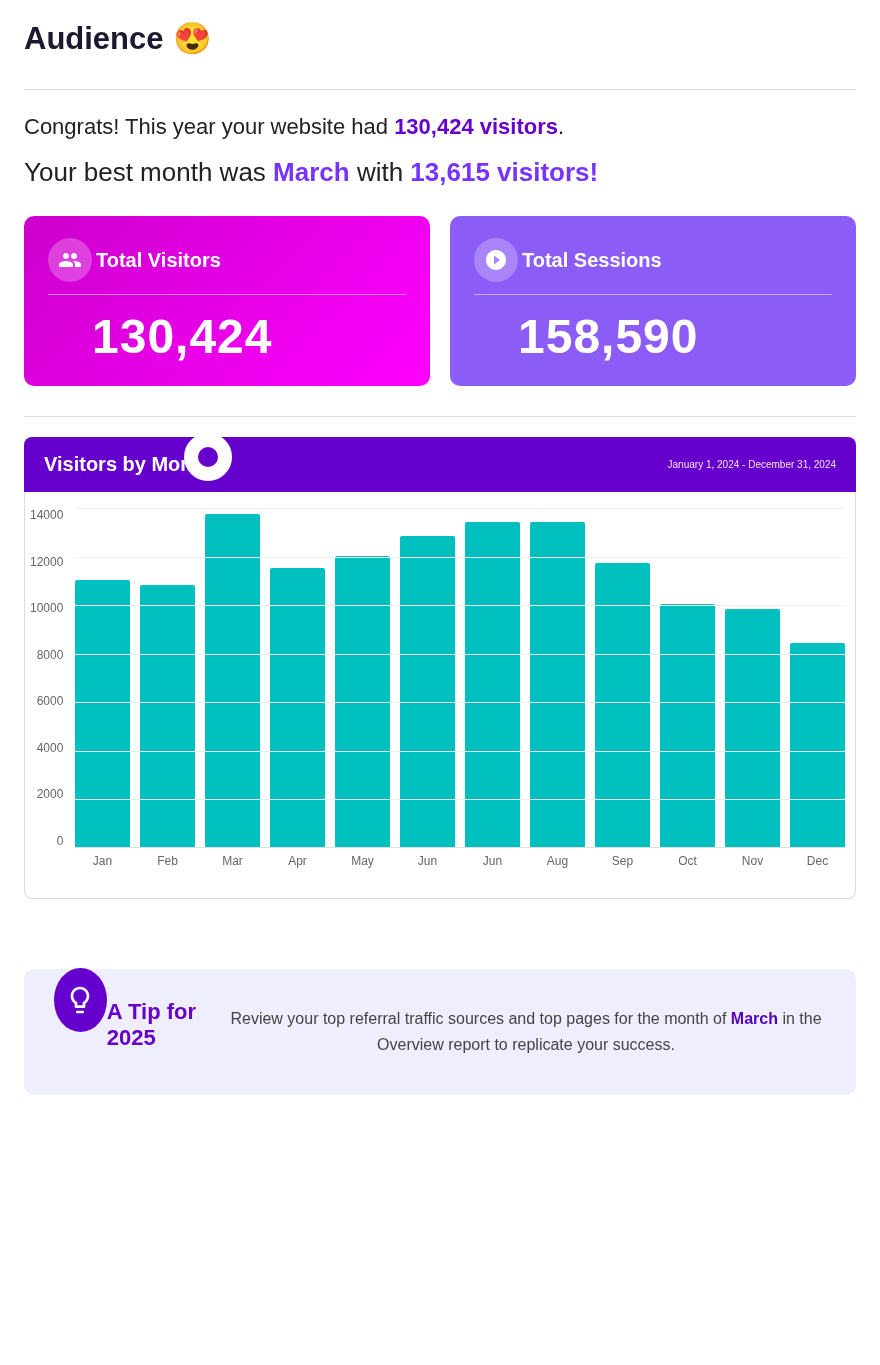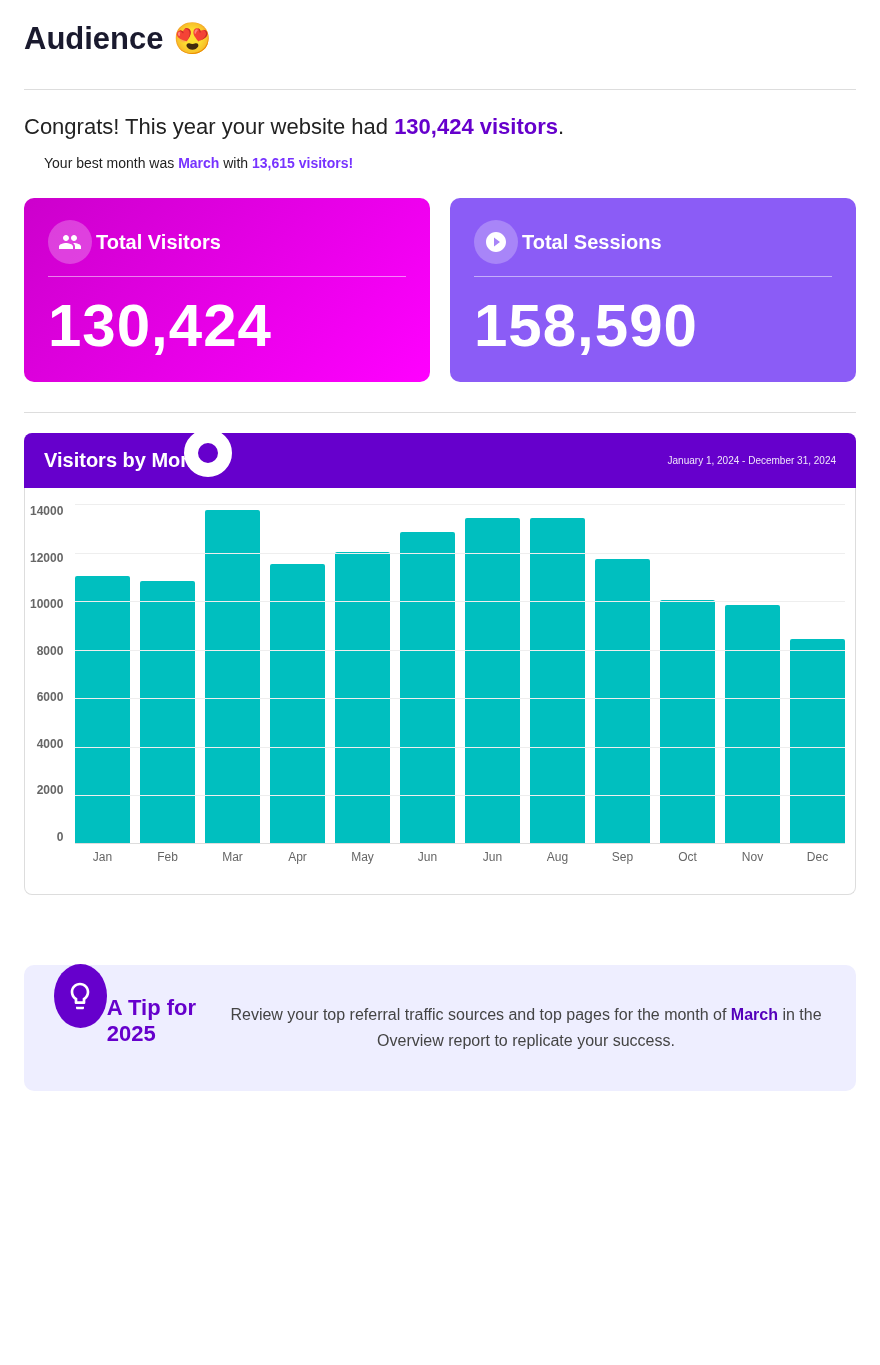--- a/index.html
+++ b/index.html
@@ -38,24 +38,23 @@
       margin-bottom: 10px;
       line-height: 1.5;
     }
 
     .congrats-text .highlight-visitors {
       color: #6600cc;
       font-weight: bold;
     }
 
     .best-month-text {
-      font-size: 14px;
+      font-size: 26px;
       color: #222;
       line-height: 1.5;
-      margin-left: 20px;
     }
 
     .best-month-text .highlight-month {
       color: #7733ff;
       font-weight: bold;
     }
 
     .best-month-text .highlight-visitors2 {
       color: #7733ff;
       font-weight: bold;
@@ -105,23 +104,24 @@
       font-weight: 600;
     }
 
     .stat-divider {
       border: none;
       border-top: 1px solid rgba(255,255,255,0.5);
       margin-bottom: 14px;
     }
 
     .stat-value {
-      font-size: 60px;
+      font-size: 48px;
       font-weight: bold;
       letter-spacing: 1px;
+      margin-left: 44px;
     }
 
     .section-divider {
       border: none;
       border-top: 1px solid #ddd;
       margin: 10px 0 20px 0;
     }
 
     .chart-container {
       border-radius: 8px;
@@ -199,21 +199,20 @@
       bottom: 40px;
       display: flex;
       flex-direction: column;
       justify-content: space-between;
       align-items: flex-end;
     }
 
     .y-label {
       font-size: 12px;
       color: #666;
-      font-weight: bold;
     }
 
     .bars-wrapper {
       display: flex;
       align-items: flex-end;
       height: 340px;
       gap: 10px;
       border-bottom: 1px solid #ddd;
       padding-bottom: 0;
       position: relative;

